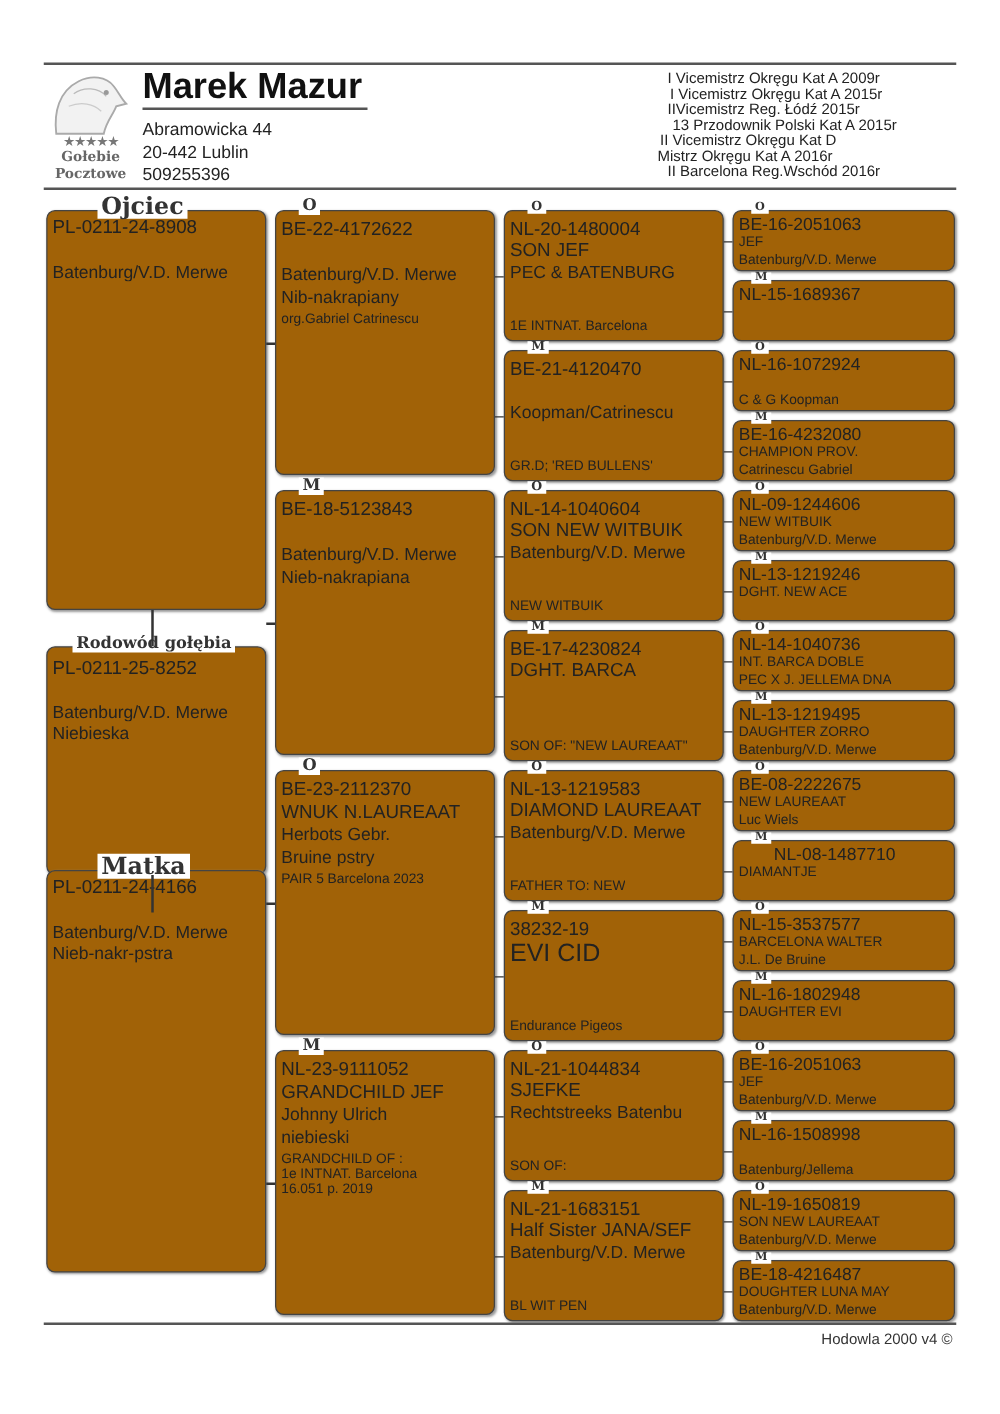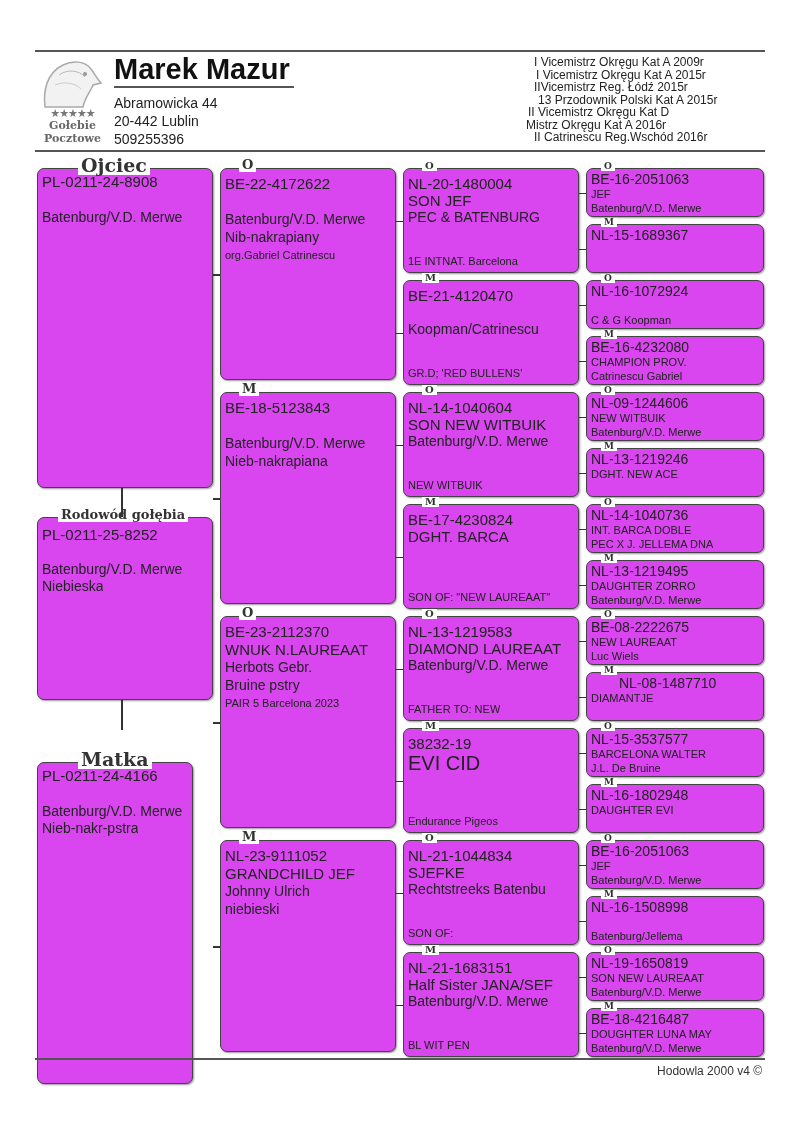--- a/index.html
+++ b/index.html
@@ -7,21 +7,21 @@
   .abs{position:absolute;}
   .hr{position:absolute;left:35px;width:730px;height:0;border-top:2px solid #555;}
   .logo{left:35px;top:55px;width:75px;height:95px;}
   .logo .stars{position:absolute;left:0;top:52px;width:75px;text-align:center;font-size:11px;color:#777;letter-spacing:-1px;}
   .logo .l1,.logo .l2{position:absolute;left:0;width:75px;text-align:center;font-family:"DejaVu Serif",serif;font-weight:bold;font-size:11px;color:#666;}
   .logo .l1{top:64px;} .logo .l2{top:77px;}
   .owner-name{left:114px;top:52px;font-size:29px;font-weight:bold;color:#111;border-bottom:2px solid #555;line-height:34px;padding-right:4px;}
   .addr{left:114px;font-size:14px;color:#222;}
   .titles{left:520px;top:56px;width:240px;font-size:12px;line-height:12.5px;color:#222;text-align:left;}
   .titles div{white-space:nowrap;}
-  .box{position:absolute;border:1.5px solid #444;border-radius:7px;box-shadow:1px 1px 2px #999;background:#d946ef;box-sizing:border-box;}
+  .box{position:absolute;border:1.5px solid #444;border-radius:7px;box-shadow:1px 1px 2px #999;background:#a16207;box-sizing:border-box;}
   .legend{position:absolute;top:-11px;background:#fff;font-family:"DejaVu Serif",serif;font-weight:bold;color:#333;padding:0 3px;line-height:14px;}
   .legend.big{font-size:19px;top:-14px;line-height:20px;}
   .legend.mid{font-size:13px;top:-10px;}
   .legend.s1{font-size:13px;left:18px;}
   .legend.s2{font-size:10px;left:18px;top:-8px;line-height:10px;}
   .legend.s3{font-size:9px;left:14px;top:-7px;line-height:9px;}
   .t{position:absolute;left:4px;white-space:nowrap;overflow:hidden;} 
   .line{position:absolute;background:#333;}
   .footer{right:38px;top:1064px;font-size:12px;color:#333;}
 </style>
@@ -47,38 +47,38 @@
 <div class="abs addr" style="top:113px;">20-442 Lublin</div>
 <div class="abs addr" style="top:131px;">509255396</div>
 
 <div class="abs titles" id="titles">
     <div style="padding-left: 14px;">I Vicemistrz Okręgu Kat A  2009r</div>
     <div style="padding-left: 16px;">I Vicemistrz Okręgu Kat A  2015r</div>
     <div style="padding-left: 14px;">IIVicemistrz Reg. Łódź 2015r</div>
     <div style="padding-left: 18px;">13 Przodownik Polski Kat A 2015r</div>
     <div style="padding-left: 8px;">II Vicemistrz Okręgu Kat D</div>
     <div style="padding-left: 6px;">Mistrz Okręgu Kat A 2016r</div>
-    <div style="padding-left: 14px;">II Catrinescu Reg.Wschód 2016r</div>
+    <div style="padding-left: 14px;">II Barcelona Reg.Wschód 2016r</div>
   </div>
 
 <div class="hr" style="top:150px;"></div>
 
 <div id="ped">
     <div class="box" style="left: 37px; top: 168px; width: 176px; height: 320px;">
       <div class="legend big" style="left: 40px;">Ojciec</div>
       <div class="t" style="top: 4px; font-size: 15px;">PL-0211-24-8908</div>
       <div class="t" style="top: 40px; font-size: 14px;">Batenburg/V.D. Merwe</div>
     </div>
     <div class="box" style="left: 37px; top: 517px; width: 176px; height: 183px;">
       <div class="legend mid" style="left: 20px;">Rodowód gołębia</div>
       <div class="t" style="top: 8px; font-size: 15px;">PL-0211-25-8252</div>
       <div class="t" style="top: 43px; font-size: 14px;">Batenburg/V.D. Merwe</div>
       <div class="t" style="top: 60px; font-size: 14px;">Niebieska</div>
     </div>
-    <div class="box" style="left: 37px; top: 762px; width: 156px; height: 322px;">
+    <div class="box" style="left: 37px; top: 696px; width: 176px; height: 322px;">
       <div class="legend big" style="left: 40px;">Matka</div>
       <div class="t" style="top: 4px; font-size: 15px;">PL-0211-24-4166</div>
       <div class="t" style="top: 40px; font-size: 14px;">Batenburg/V.D. Merwe</div>
       <div class="t" style="top: 57px; font-size: 14px;">Nieb-nakr-pstra</div>
     </div>
     <div class="line" style="left: 121px; top: 488px; width: 2px; height: 29px;"></div>
     <div class="line" style="left: 121px; top: 700px; width: 2px; height: 30px;"></div>
     <div class="box" style="left: 220px; top: 168px; width: 176px; height: 212px;">
       <div class="legend s1">O</div>
       <div class="t" style="top: 6px; font-size: 15px;">BE-22-4172622</div>
@@ -102,20 +102,23 @@
       <div class="t" style="top: 60px; font-size: 14px;">Bruine pstry</div>
       <div class="t" style="top: 80px; font-size: 11px; white-space: pre-line; line-height: 12px;">PAIR 5 Barcelona 2023</div>
     </div>
     <div class="line" style="left: 213px; top: 722px; width: 7px; height: 1.5px;"></div>
     <div class="box" style="left: 220px; top: 840px; width: 176px; height: 212px;">
       <div class="legend s1">M</div>
       <div class="t" style="top: 6px; font-size: 15px;">NL-23-9111052</div>
       <div class="t" style="top: 24px; font-size: 15px;">GRANDCHILD JEF</div>
       <div class="t" style="top: 42px; font-size: 14px;">Johnny Ulrich</div>
       <div class="t" style="top: 60px; font-size: 14px;">niebieski</div>
+      <div class="t" style="top: 80px; font-size: 11px; white-space: pre-line; line-height: 12px;">GRANDCHILD OF :
+1e INTNAT. Barcelona
+16.051 p. 2019</div>
     </div>
     <div class="line" style="left: 213px; top: 946px; width: 7px; height: 1.5px;"></div>
     <div class="box" style="left: 403px; top: 168px; width: 176px; height: 105px;">
       <div class="legend s2">O</div>
       <div class="t" style="top: 6px; font-size: 15px;">NL-20-1480004</div>
       <div class="t" style="top: 23px; font-size: 15px;">SON JEF</div>
       <div class="t" style="top: 40px; font-size: 14px;">PEC &amp; BATENBURG</div>
       <div class="t" style="top: 86px; font-size: 11px;">1E INTNAT. Barcelona</div>
     </div>
     <div class="line" style="left: 396px; top: 220.5px; width: 7px; height: 1.5px;"></div>

